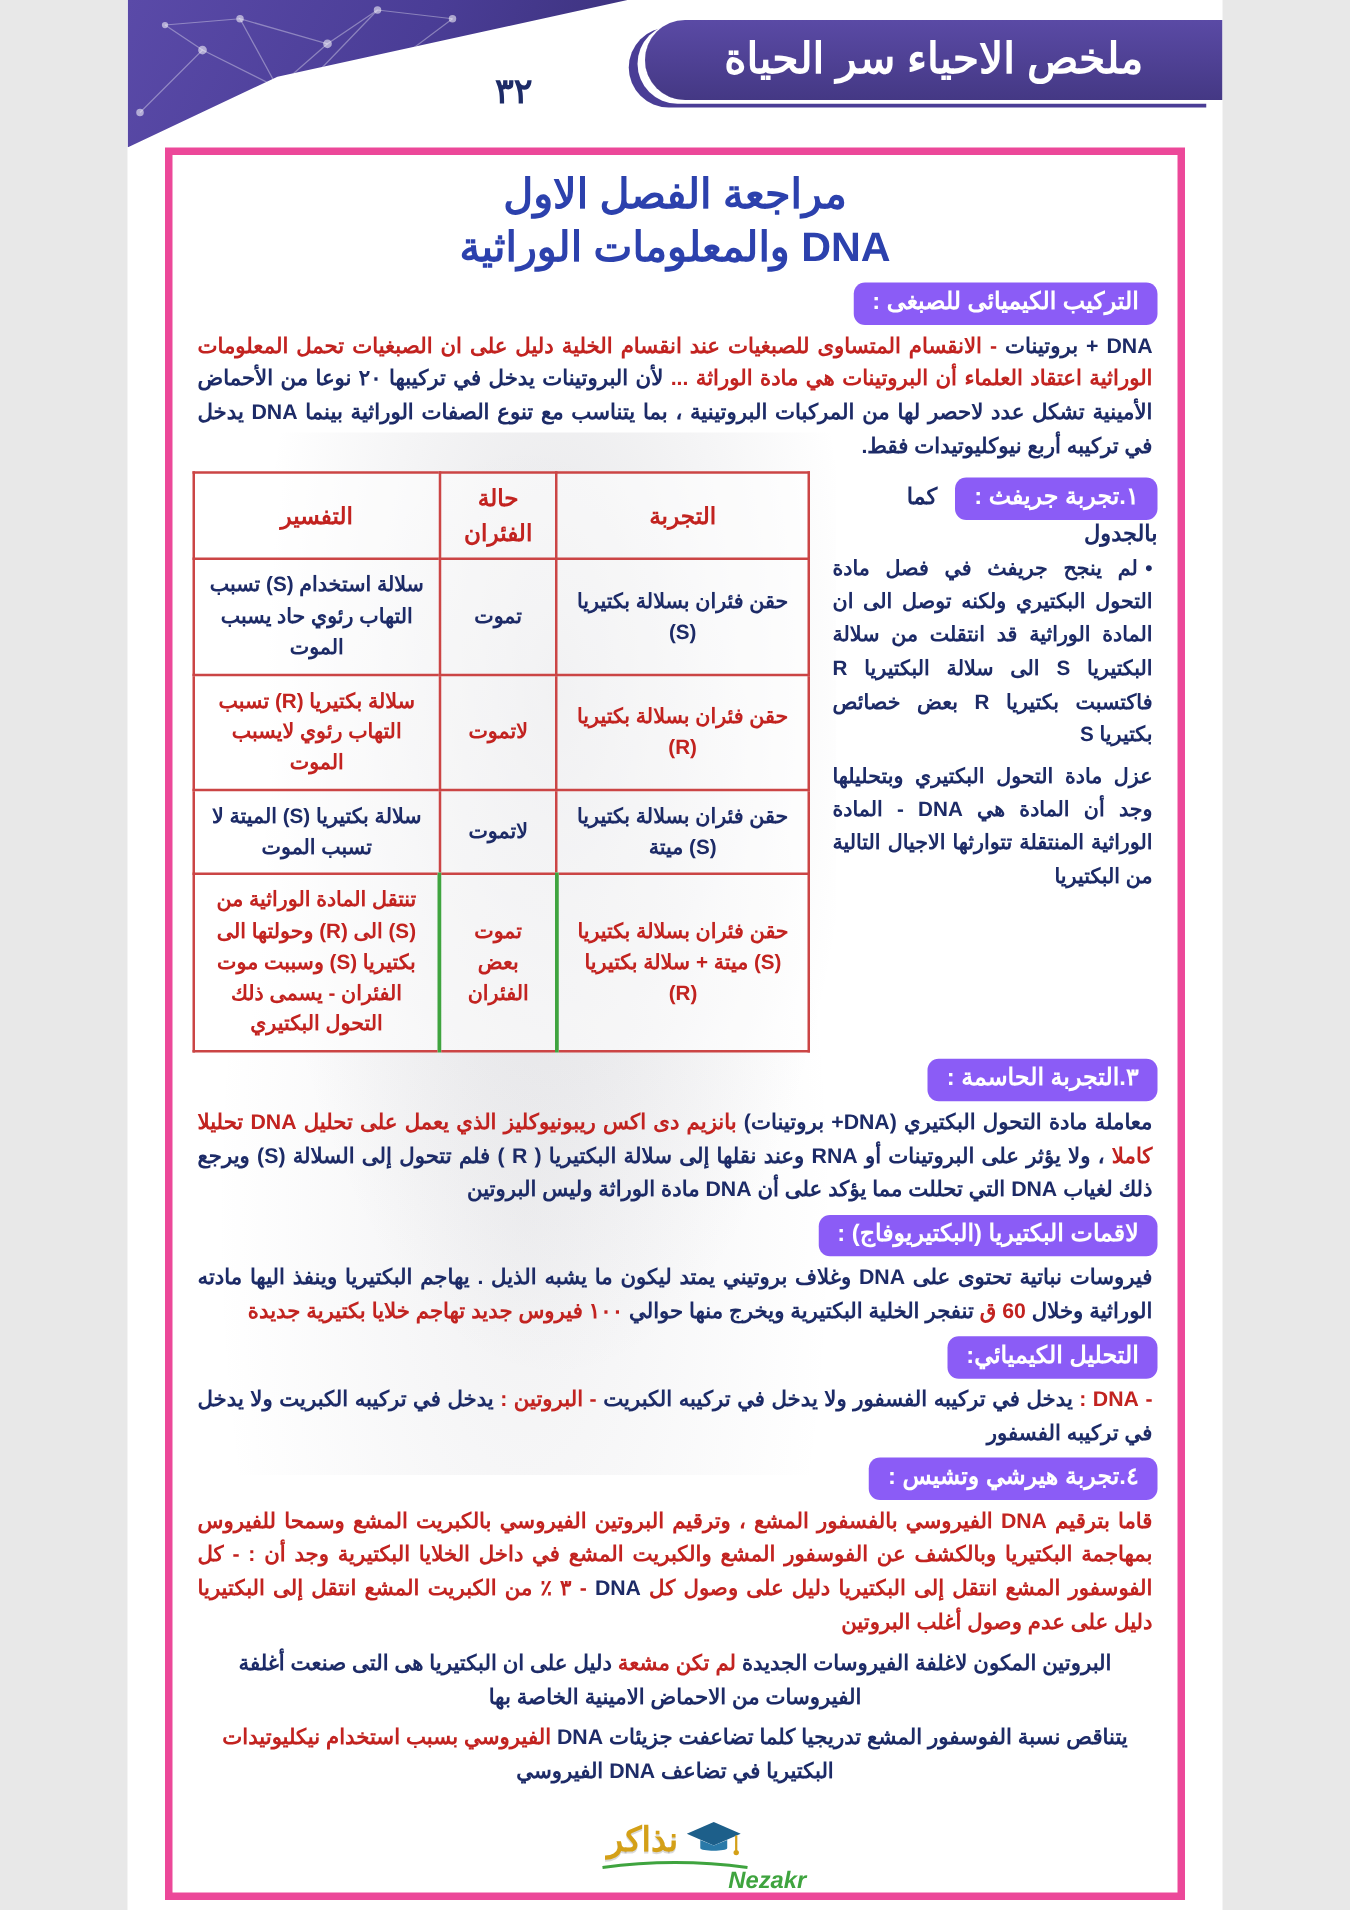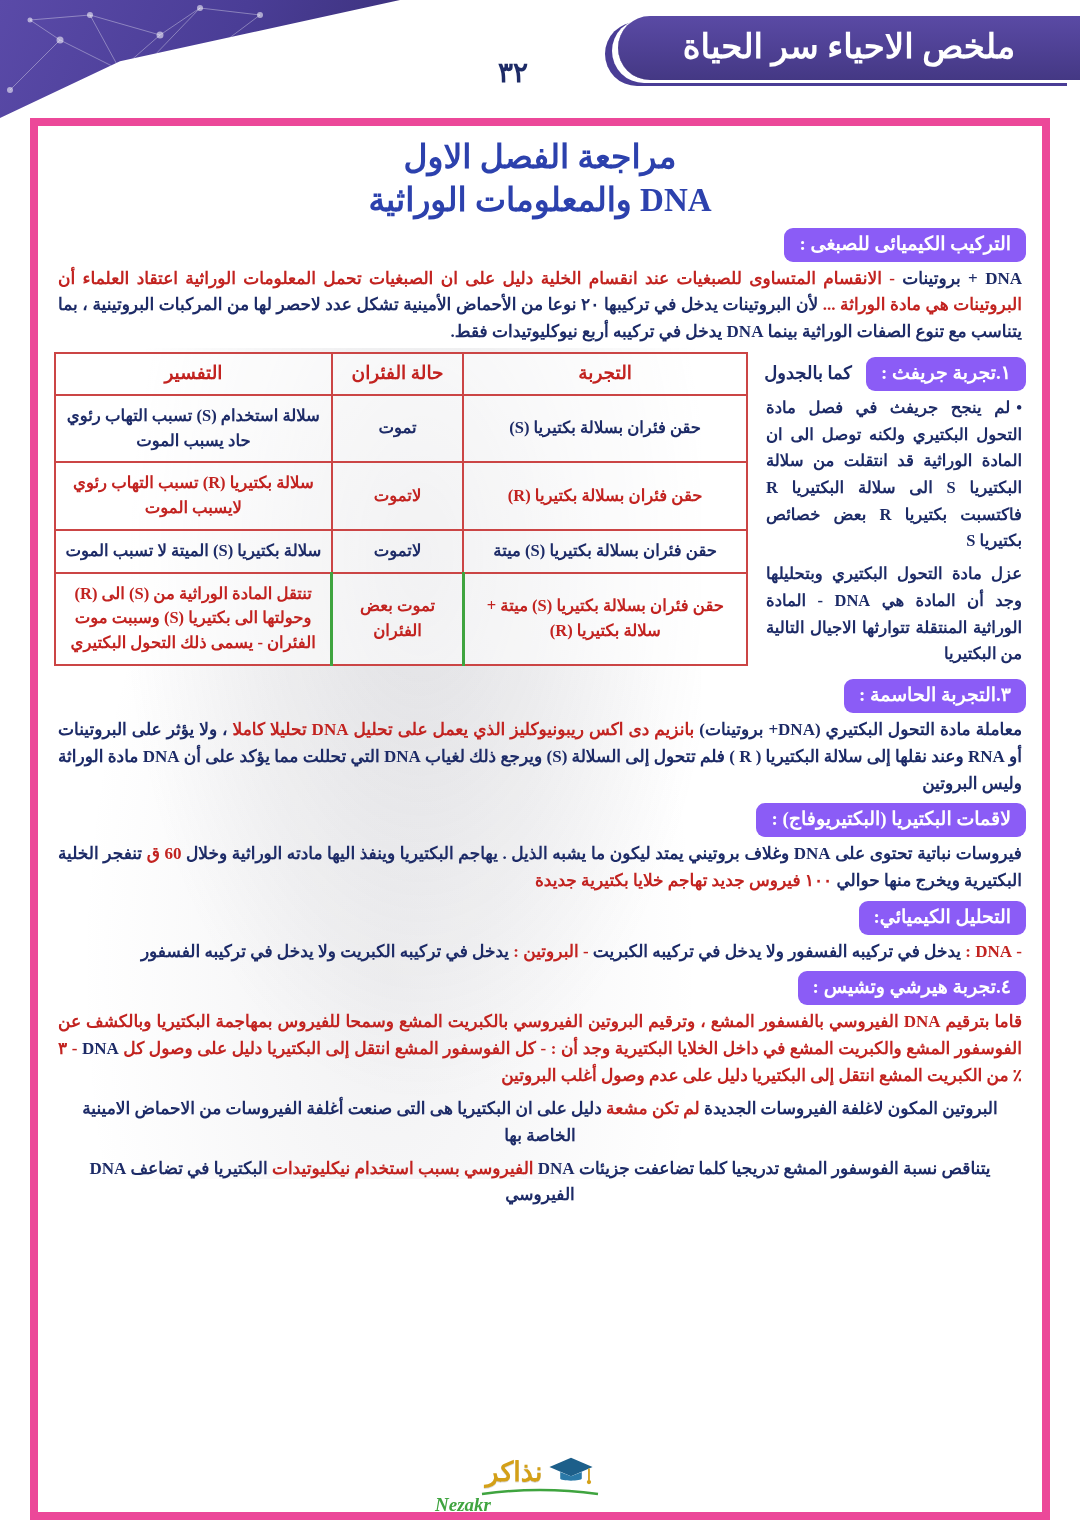--- a/index.html
+++ b/index.html
@@ -1,20 +1,20 @@
 <!DOCTYPE html>
 <html lang="ar" dir="rtl"><head>
 <meta charset="utf-8">
 <style>
   * { margin:0; padding:0; box-sizing:border-box; }
   html,body { background:#e8e8e8; }
   .page {
-    width:1080px; height:1528px; position:relative; margin:0 auto;
+    width:876px; height:1528px; position:relative; margin:0 auto;
     background:#ffffff; overflow:hidden; direction:rtl;
-    font-family:Liberation Serif, serif;
+    font-family:Liberation Sans, sans-serif;
   }
 
   
   .page-header { position:absolute; top:0; left:0; right:0; height:118px; }
   .corner-pattern {
     position:absolute; top:0; left:0; width:400px; height:118px;
     background:linear-gradient(115deg,#5a4aa8 0%,#4a3d96 55%,#3a3079 100%);
     clip-path:polygon(0 0, 100% 0, 30% 52%, 0 100%);
   }
   .corner-pattern svg { width:100%; height:100%; }
@@ -24,21 +24,21 @@
     border-radius:44px 0 0 44px;
     box-shadow:-6px 3px 0 0 #ffffff, -13px 6px 0 0 #4a3d96;
     display:flex; align-items:center; justify-content:center;
   }
   .banner-text { color:#ffffff; font-size:34px; font-weight:800; letter-spacing:0; padding-bottom:4px; }
   .page-number { position:absolute; top:56px; right:552px; font-size:28px; font-weight:800; color:#1d2b67; }
 
   
   .content-box {
     position:absolute; top:118px; left:30px; right:30px; bottom:8px;
-    border:8px solid #ec4899; background:transparent; padding:8px 16px 12px;
+    border:6px solid #ec4899; background:transparent; padding:8px 16px 12px;
     overflow:hidden;
   }
   .content-box::before { 
     content:''; position:absolute; top:16%; left:4%; width:62%; height:60%;
     background:
       radial-gradient(ellipse at 55% 25%, rgba(95,95,110,0.16), transparent 62%),
       radial-gradient(ellipse at 50% 75%, rgba(120,120,135,0.10), transparent 70%);
     pointer-events:none;
   }
 
@@ -72,21 +72,21 @@
   }
   .griffith-table th { color:#c22320; font-size:18.5px; padding:6px 8px; }
   .griffith-table td.c-red { color:#c22320; }
   .griffith-table td.c-navy { color:#1d2b67; }
   .griffith-table td.green-sides { border-left:3px solid #3fa43f; border-right:3px solid #3fa43f; }
   .bullet-dot { color:#1d2b67; font-weight:800; margin-left:6px; }
 
   
   .nezakr-logo {
     position:absolute; bottom:12px; left:50%; transform:translateX(-50%);
-    text-align:left; z-index:6; width:210px;
+    text-align:right; z-index:6; width:210px;
   }
   .logo-top { display:flex; align-items:center; justify-content:center; gap:6px; }
   .logo-ar { color:#d4a017; font-weight:800; font-size:27px; text-shadow:0 1px 0 rgba(0,0,0,0.15); }
   .logo-en { color:#3fa43f; font-style:italic; font-weight:700; font-size:19px; display:block; margin-top:-2px; }
   .logo-swoosh { display:block; margin:0 auto; }
 </style>
 </head>
 <body>
 
 <div class="page">

